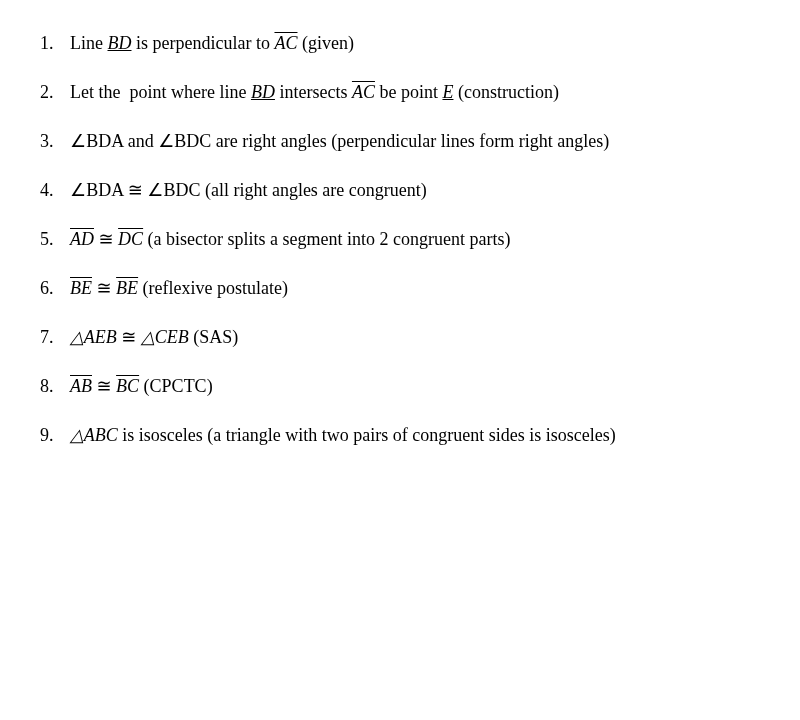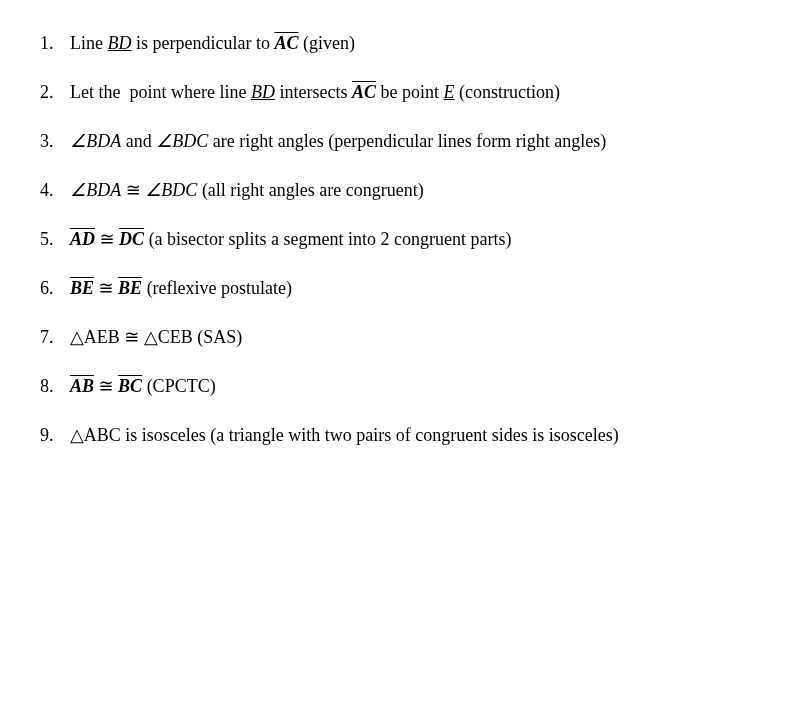--- a/index.html
+++ b/index.html
@@ -35,35 +35,34 @@
     }
 
     .proof-content {
       flex: 1;
     }
 
     
     .overline {
       text-decoration: overline;
       font-style: italic;
-      font-weight: bold;
     }
 
     .italic {
       font-style: italic;
       text-decoration: underline;
     }
 
     
     .angle {
-      font-style: italic;
     }
 
     
     .triangle {
+      font-style: italic;
     }
   </style>
 </head>
 <body>
 
 <div class="proof-container">
 
   <div class="proof-item">
     <span class="proof-number">1.</span>
     <span class="proof-content">

